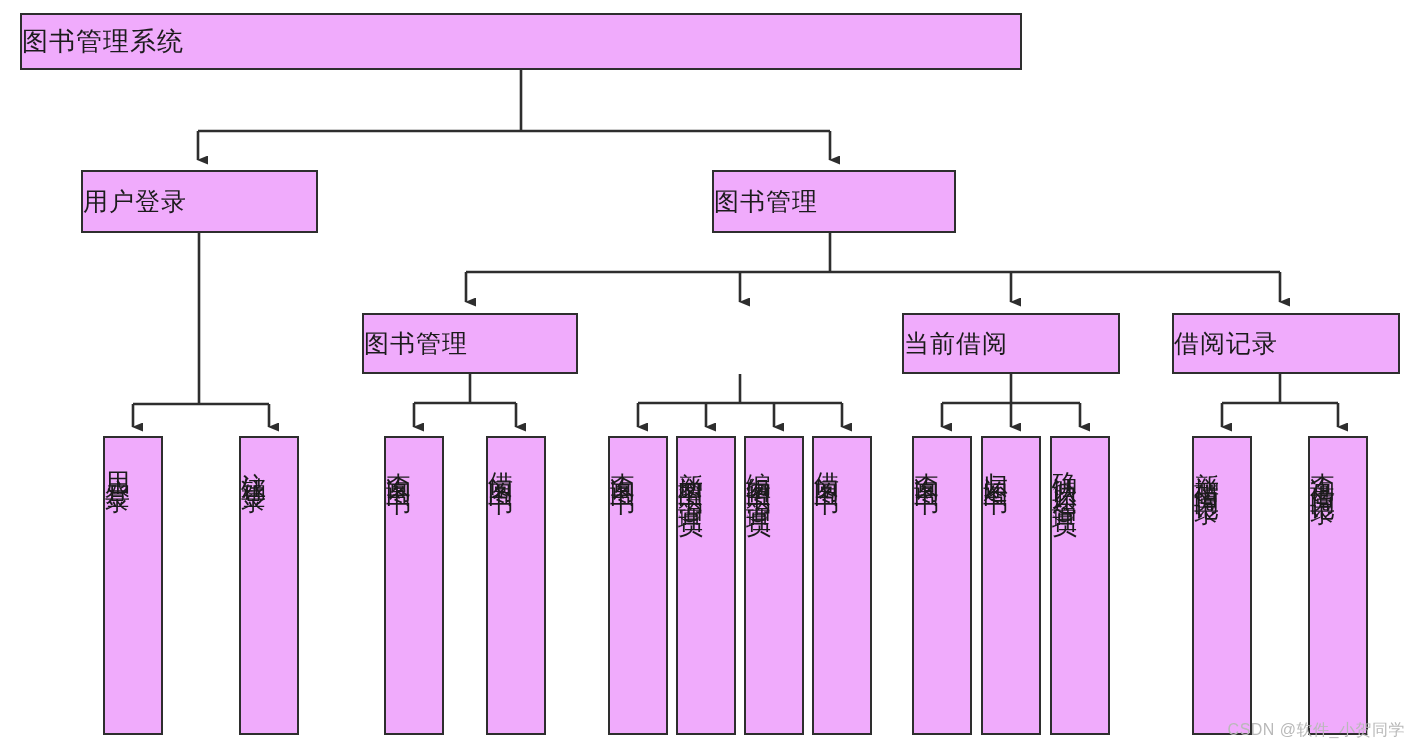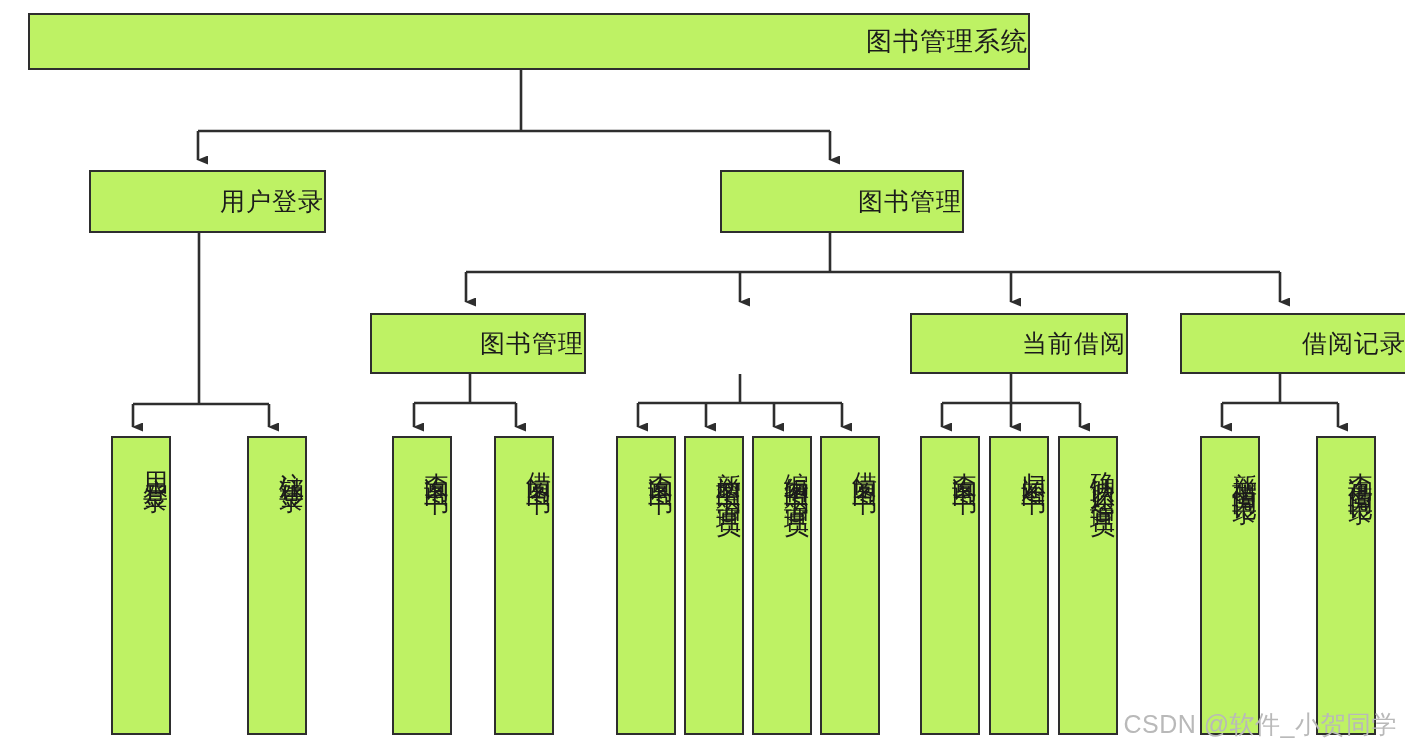--- a/index.html
+++ b/index.html
@@ -9,27 +9,26 @@
     font-family:"Liberation Sans","DejaVu Sans",sans-serif;
     overflow:hidden;
     position:relative;
   }
   #canvas{position:absolute;left:0;top:0;width:1405px;height:747px;}
   svg.wires{position:absolute;left:0;top:0;width:1405px;height:747px;pointer-events:none;}
 
   .node{
     position:absolute;
     box-sizing:border-box;
-    background:#bef264;
+    background:#f0abfc;
     border:2.5px solid #2e2e2e;
     display:flex;
     align-items:center;
-    justify-content:flex-end;
+    justify-content:flex-start;
     color:#1b1b1b;
-    margin-left:8px;
   }
   .node.h{
     
     font-size:25px;
     letter-spacing:1px;
   }
   .node.root{font-size:26px;}
   .node.v{
     
     font-size:25px;
@@ -40,23 +39,23 @@
   .vtext{
     writing-mode:vertical-rl;
     text-orientation:upright;
     letter-spacing:6px;
     white-space:nowrap;
     display:block;
     text-align:center;
   }
   .watermark{
     position:absolute;
-    right:8px;
+    right:0;
     bottom:6px;
-    font-size:25px;
+    font-size:16px;
     color:#b9b9b9;
     letter-spacing:0.5px;
     white-space:nowrap;
   }
 </style>
 </head>
 <body>
 
 <div id="canvas">
 

